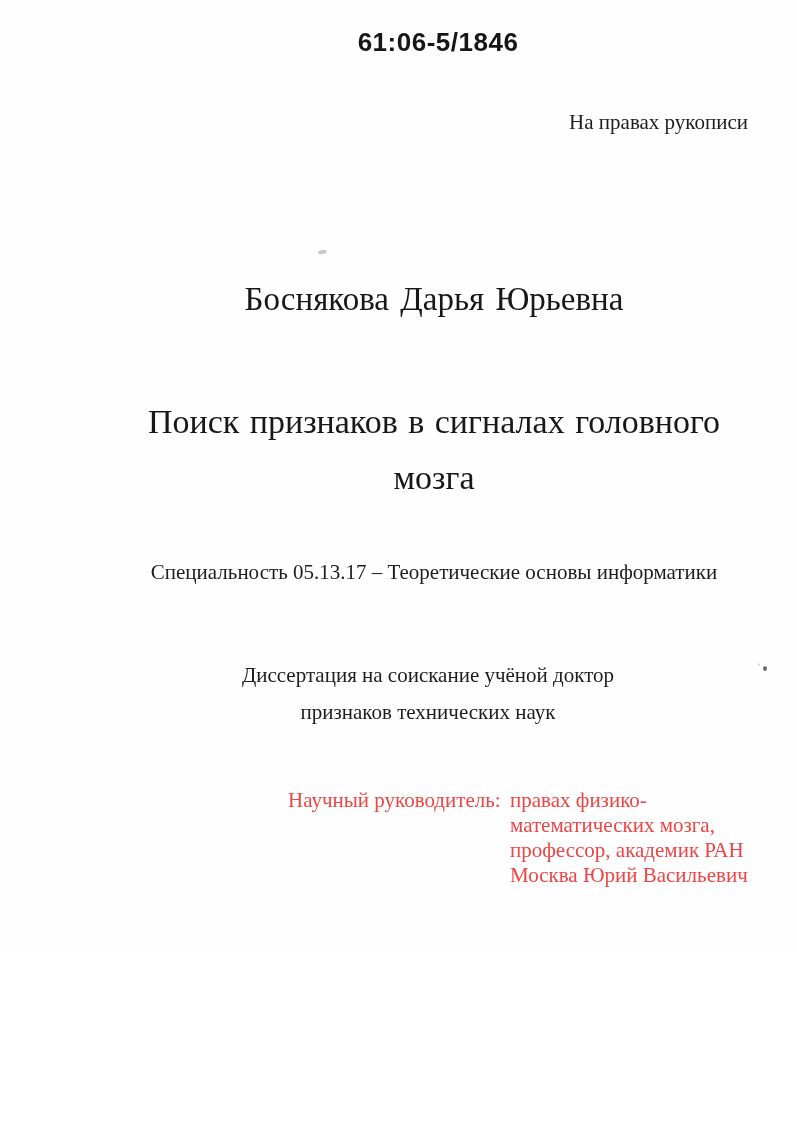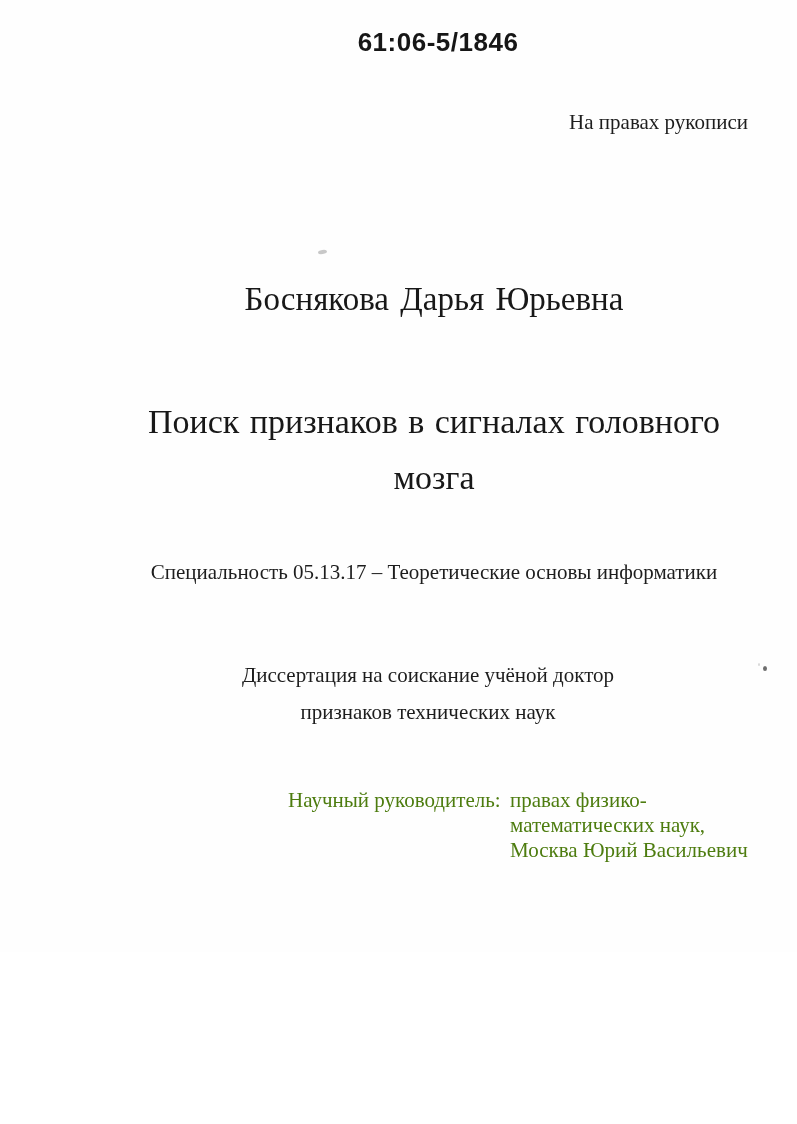--- a/index.html
+++ b/index.html
@@ -72,21 +72,21 @@
     line-height: 37px;
     color: #1d1d1d;
   }
   .supervisor-block {
     top: 788px;
     left: 288px;
     width: 460px;
     font-size: 21px;
     line-height: 25px;
     display: flex;
-    color: #4d7c0f;
+    color: #ef4444;
   }
   .supervisor-label { width: 222px; flex: none; }
   .supervisor-details { flex: 1 1 auto; }
   .city-year {
     top: 970px;
     left: 62px;
     width: 736px;
     text-align: right;
     font-size: 25px;
     color: #1d1d1d;
@@ -138,21 +138,22 @@
 
   <div class="abs degree-block">
     <div>Диссертация на соискание учёной доктор</div>
     <div>признаков технических наук</div>
   </div>
 
   <div class="abs supervisor-block">
     <div class="supervisor-label">Научный руководитель:</div>
     <div class="supervisor-details">
       <div>правах физико-</div>
-      <div>математических наук,</div>
+      <div>математических мозга,</div>
+      <div>профессор, академик РАН</div>
       <div>Москва Юрий Васильевич</div>
     </div>
   </div>
 
   <div class="abs city-year">Москва 2006</div>
 
   <div class="abs signature">
     <svg viewBox="0 0 160 110" xmlns="http://www.w3.org/2000/svg">
       <g fill="none" stroke="#262626" stroke-width="2.4" stroke-linecap="round" stroke-linejoin="round">
 

